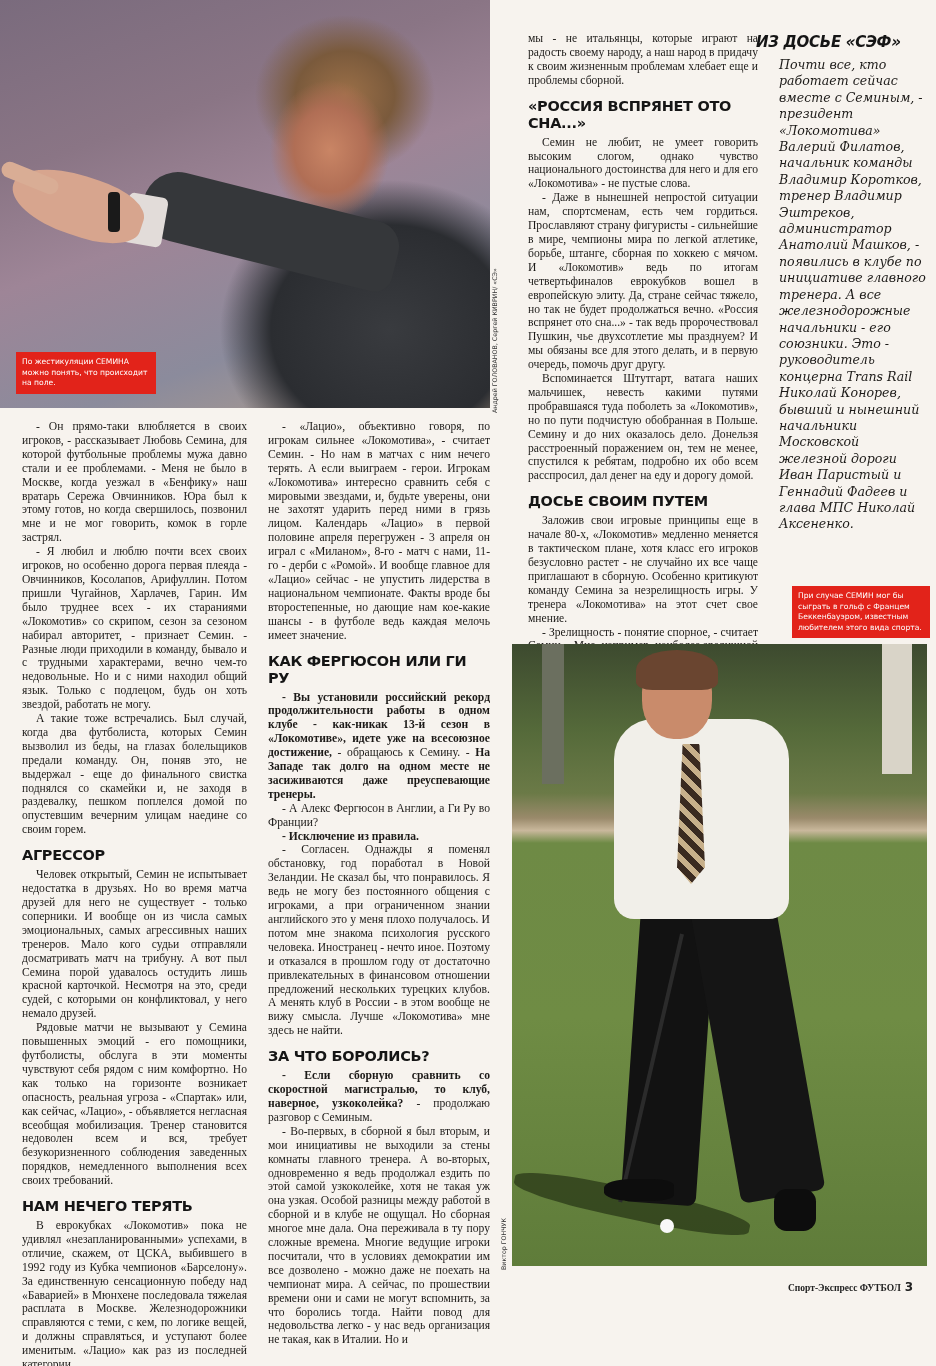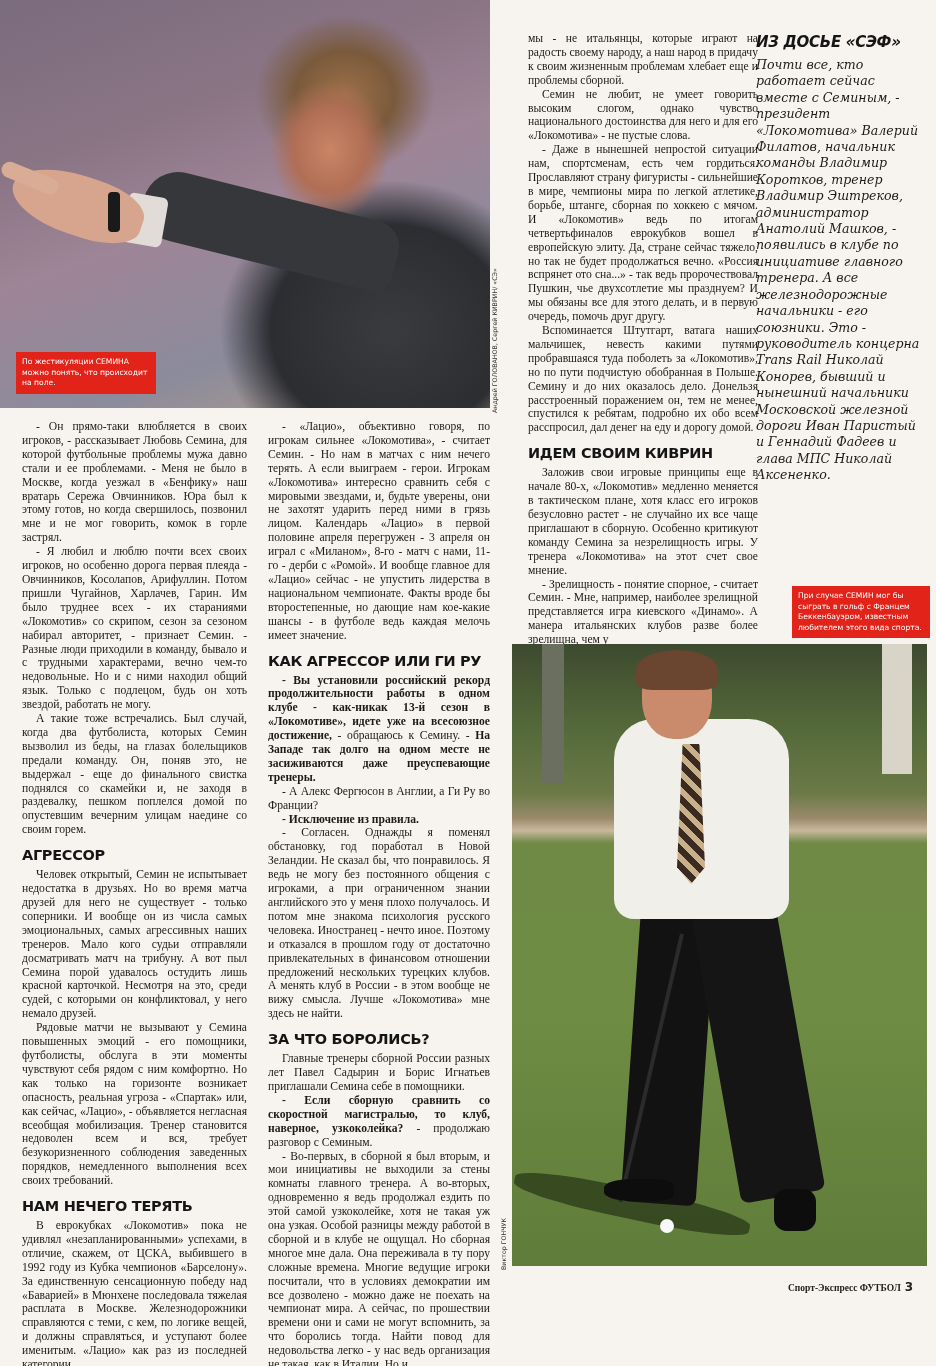--- a/index.html
+++ b/index.html
@@ -51,21 +51,21 @@
   #photo2 .shoe-l { position:absolute; left:92px; top:535px; width:70px; height:22px; background:#0d0d0d; border-radius:40% 30% 30% 40%; }
   #photo2 .shoe-r { position:absolute; left:262px; top:545px; width:42px; height:42px; background:#0d0d0d; border-radius:30%; }
   #photo2 .club { position:absolute; left:168px; top:290px; width:4px; height:275px; background:#2b2b2b; transform:rotate(13deg); transform-origin:top; }
   #photo2 .ball { position:absolute; left:148px; top:575px; width:14px; height:14px; border-radius:50%; background:#f8f8f8; }
   #photo2 .shadow { position:absolute; left:0; top:545px; width:240px; height:30px; background:rgba(20,30,10,.55); transform:rotate(12deg); border-radius:40%; }
 
   .footer { position:absolute; left:788px; top:1280px; font-family:"Liberation Serif", serif; font-size:9.5px; font-weight:bold; color:#222; }
   .footer .pg { font-family:"DejaVu Sans", sans-serif; font-size:12px; margin-left:4px; }
 
   #dossier h2 { font-family:"DejaVu Sans", sans-serif; font-weight:bold; font-size:15px; margin:0 0 6px 0; letter-spacing:-0.3px;font-style:italic; }
-  #dossier .it { font-family:"DejaVu Serif", serif; font-style:italic; font-size:12.6px; line-height:16.4px; text-align:left; }
+  #dossier .it { font-family:"DejaVu Serif", serif; font-style:italic; font-size:12.6px; line-height:16.4px; text-align:left;margin-left:23px; }
 </style>
 </head>
 <body>
 
 <div id="photo1" class="abs">
   <div class="arm"></div>
   <div class="cuff"></div>
   <div class="hand"></div>
   <div class="finger"></div>
   <div class="strap"></div>
@@ -79,37 +79,37 @@
   <p>А такие тоже встречались. Был случай, когда два футболиста, которых Семин вызволил из беды, на глазах болельщиков предали команду. Он, поняв это, не выдержал - еще до финального свистка поднялся со скамейки и, не заходя в раздевалку, пешком поплелся домой по опустевшим вечерним улицам наедине со своим горем.</p>
   <h2>АГРЕССОР</h2>
   <p>Человек открытый, Семин не испытывает недостатка в друзьях. Но во время матча друзей для него не существует - только соперники. И вообще он из числа самых эмоциональных, самых агрессивных наших тренеров. Мало кого судьи отправляли досматривать матч на трибуну. А вот пыл Семина порой удавалось остудить лишь красной карточкой. Несмотря на это, среди судей, с которыми он конфликтовал, у него немало друзей.</p>
   <p>Рядовые матчи не вызывают у Семина повышенных эмоций - его помощники, футболисты, обслуга в эти моменты чувствуют себя рядом с ним комфортно. Но как только на горизонте возникает опасность, реальная угроза - «Спартак» или, как сейчас, «Лацио», - объявляется негласная всеобщая мобилизация. Тренер становится недоволен всем и вся, требует безукоризненного соблюдения заведенных порядков, немедленного выполнения всех своих требований.</p>
   <h2>НАМ НЕЧЕГО ТЕРЯТЬ</h2>
   <p>В еврокубках «Локомотив» пока не удивлял «незапланированными» успехами, в отличие, скажем, от ЦСКА, выбившего в 1992 году из Кубка чемпионов «Барселону». За единственную сенсационную победу над «Баварией» в Мюнхене последовала тяжелая расплата в Москве. Железнодорожники справляются с теми, с кем, по логике вещей, и должны справляться, и уступают более именитым. «Лацио» как раз из последней категории.</p>
 </div>
 
 <div class="col" style="left:268px; top:420px; width:222px;">
   <p>- «Лацио», объективно говоря, по игрокам сильнее «Локомотива», - считает Семин. - Но нам в матчах с ним нечего терять. А если выиграем - герои. Игрокам «Локомотива» интересно сравнить себя с мировыми звездами, и, будьте уверены, они не захотят ударить перед ними в грязь лицом. Календарь «Лацио» в первой половине апреля перегружен - 3 апреля он играл с «Миланом», 8-го - матч с нами, 11-го - дерби с «Ромой». И вообще главное для «Лацио» сейчас - не упустить лидерства в национальном чемпионате. Факты вроде бы второстепенные, но дающие нам кое-какие шансы - в футболе ведь каждая мелочь имеет значение.</p>
-  <h2>КАК АГРЕССОР ИЛИ ГИ РУ</h2>
+  <h2>КАК ФЕРГЮСОН ИЛИ ГИ РУ</h2>
   <p><b>- Вы установили российский рекорд продолжительности работы в одном клубе - как-никак 13-й сезон в «Локомотиве», идете уже на всесоюзное достижение,</b><span> - обращаюсь к Семину. - </span><b>На Западе так долго на одном месте не засиживаются даже преуспевающие тренеры.</b></p>
   <p>- А Алекс Фергюсон в Англии, а Ги Ру во Франции?</p>
   <p><b>- Исключение из правила.</b></p>
   <p>- Согласен. Однажды я поменял обстановку, год поработал в Новой Зеландии. Не сказал бы, что понравилось. Я ведь не могу без постоянного общения с игроками, а при ограниченном знании английского это у меня плохо получалось. И потом мне знакома психология русского человека. Иностранец - нечто иное. Поэтому и отказался в прошлом году от достаточно привлекательных в финансовом отношении предложений нескольких турецких клубов. А менять клуб в России - в этом вообще не вижу смысла. Лучше «Локомотива» мне здесь не найти.</p>
   <h2>ЗА ЧТО БОРОЛИСЬ?</h2>
-  <p>Главные тренеры сборной России разных лет Павел Садырин и Борис Игнатьев приглашали Семина себе в помощники.</p>
   <p><b>- Если сборную сравнить со скоростной магистралью, то клуб, наверное, узкоколейка?</b><span> - продолжаю разговор с Семиным.</span></p>
   <p>- Во-первых, в сборной я был вторым, и мои инициативы не выходили за стены комнаты главного тренера. А во-вторых, одновременно я ведь продолжал ездить по этой самой узкоколейке, хотя не такая уж она узкая. Особой разницы между работой в сборной и в клубе не ощущал. Но сборная многое мне дала. Она переживала в ту пору сложные времена. Многие ведущие игроки посчитали, что в условиях демократии им все дозволено - можно даже не поехать на чемпионат мира. А сейчас, по прошествии времени они и сами не могут вспомнить, за что боролись тогда. Найти повод для недовольства легко - у нас ведь организация не такая, как в Италии. Но и</p>
 </div>
 
 <div class="col" style="left:528px; top:32px; width:230px;">
   <p class="noind">мы - не итальянцы, которые играют на радость своему народу, а наш народ в придачу к своим жизненным проблемам хлебает еще и проблемы сборной.</p>
+  <h2>«РОССИЯ ВСПРЯНЕТ ОТО СНА...»</h2>
   <p>Семин не любит, не умеет говорить высоким слогом, однако чувство национального достоинства для него и для его «Локомотива» - не пустые слова.</p>
   <p>- Даже в нынешней непростой ситуации нам, спортсменам, есть чем гордиться. Прославляют страну фигуристы - сильнейшие в мире, чемпионы мира по легкой атлетике, борьбе, штанге, сборная по хоккею с мячом. И «Локомотив» ведь по итогам четвертьфиналов еврокубков вошел в европейскую элиту. Да, стране сейчас тяжело, но так не будет продолжаться вечно. «Россия вспрянет ото сна...» - так ведь пророчествовал Пушкин, чье двухсотлетие мы празднуем? И мы обязаны все для этого делать, и в первую очередь, помочь друг другу.</p>
   <p>Вспоминается Штутгарт, ватага наших мальчишек, невесть какими путями пробравшаяся туда поболеть за «Локомотив», но по пути подчистую обобранная в Польше. Семину и до них оказалось дело. Донельзя расстроенный поражением он, тем не менее, спустился к ребятам, подробно их обо всем расспросил, дал денег на еду и дорогу домой.</p>
-  <h2>ИДЕМ СВОИМ КИВРИН</h2>
+  <h2>ДОСЬЕ СВОИМ ПУТЕМ</h2>
   <p>Заложив свои игровые принципы еще в начале 80-х, «Локомотив» медленно меняется в тактическом плане, хотя класс его игроков безусловно растет - не случайно их все чаще приглашают в сборную. Особенно критикуют команду Семина за незрелищность игры. У тренера «Локомотива» на этот счет свое мнение.</p>
   <p>- Зрелищность - понятие спорное, - считает Семин. - Мне, например, наиболее зрелищной представляется игра киевского «Динамо». А манера итальянских клубов разве более зрелищна, чем у</p>
 </div>
 
 <div id="dossier" class="col" style="left:756px; top:34px; width:170px;">
   <h2>ИЗ ДОСЬЕ «СЭФ»</h2>
   <div class="it">Почти все, кто работает сейчас вместе с Семиным, - президент «Локомотива» Валерий Филатов, начальник команды Владимир Коротков, тренер Владимир Эштреков, администратор Анатолий Машков, - появились в клубе по инициативе главного тренера. А все железнодорожные начальники - его союзники. Это - руководитель концерна Trans Rail Николай Конорев, бывший и нынешний начальники Московской железной дороги Иван Паристый и Геннадий Фадеев и глава МПС Николай Аксененко.</div>
 </div>
 
 <div class="caption-red" style="left:792px; top:586px; width:126px; text-align:left;">При случае СЕМИН мог бы сыграть в гольф с Францем Беккенбауэром, известным любителем этого вида спорта.</div>

